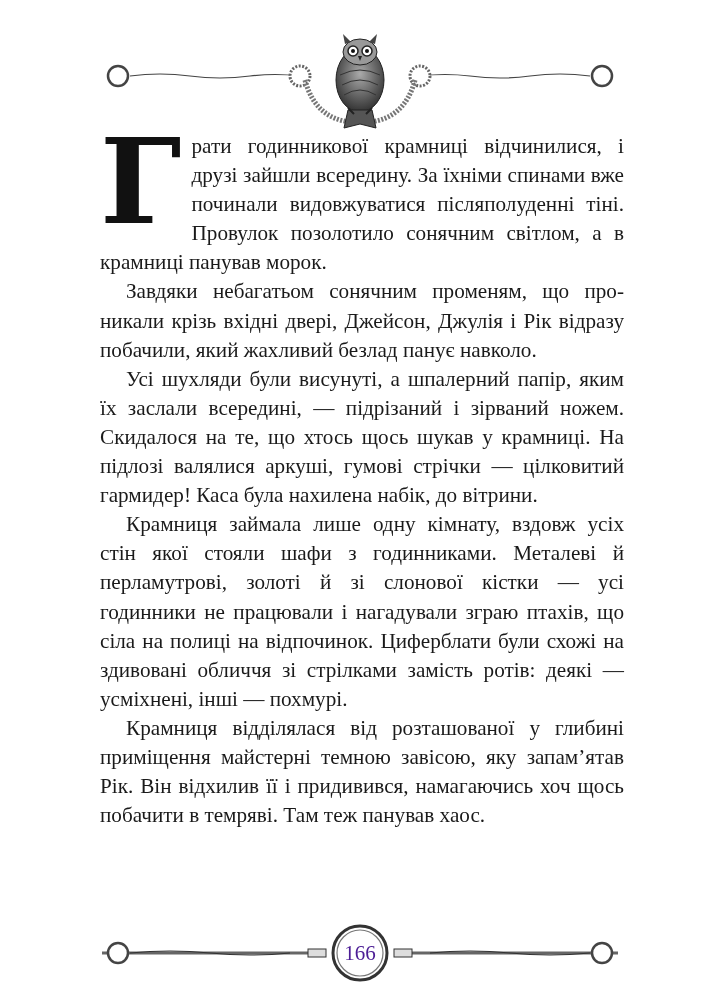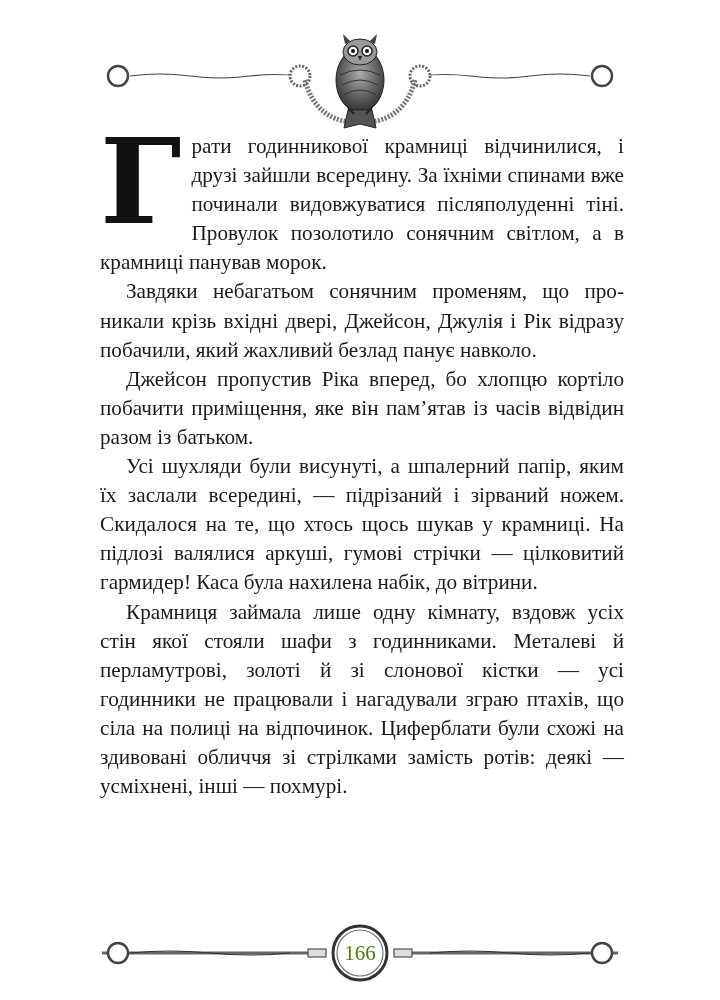--- a/index.html
+++ b/index.html
@@ -6,21 +6,21 @@
   body {
     width: 720px; height: 1000px; background: #ffffff; position: relative; overflow: hidden;
     font-family: "Liberation Serif", "DejaVu Serif", serif; color: #1a1a1a;
   }
   .ornament { position: absolute; left: 100px; width: 520px; }
   .ornament-top { top: 20px; height: 120px; }
   .ornament-bottom { top: 918px; height: 70px; }
   .ornament svg { width: 100%; height: 100%; display: block; }
   .page-number {
     position: absolute; left: 50%; top: 25px; transform: translateX(-50%);
-    font-size: 21px; color: #4d7c0f; width: 60px; text-align: center; line-height: 20px;
+    font-size: 21px; color: #4c1d95; width: 60px; text-align: center; line-height: 20px;
   }
   .text-block {
     position: absolute; left: 100px; top: 132px; width: 524px;
     font-size: 21.2px; line-height: 29.1px; text-align: justify;
     hyphens: manual;
   }
   .text-block p { margin: 0; text-indent: 26px; }
   .text-block p.first { text-indent: 0; }
   .dropcap {
     float: left; font-size: 118px; line-height: 92px; height: 92px;
@@ -70,23 +70,23 @@
     <path d="M248 90 L244 108 L260 104 L276 108 L272 90 Z" fill="#555" stroke="#222" stroke-width="1"></path>
     <path d="M248 88 L254 94 M266 94 L272 88" stroke="#222" stroke-width="2"></path>
   </svg>
 </div>
 
 <div class="text-block">
   <p class="first">
     <span class="dropcap">Г</span><span>рати годинникової крамниці відчинилися, і дру­зі зайшли всередину. За їхніми спинами вже починали видовжуватися післяполуденні тіні. Провулок позолотило сонячним світлом, а в крам­ниці панував морок.</span>
   </p>
   <p>Завдяки небагатьом сонячним променям, що про­никали крізь вхідні двері, Джейсон, Джулія і Рік відразу побачили, який жахливий безлад панує навколо.</p>
-  <p>Джейсон пропустив Ріка вперед, бо хлопцю кор­тіло побачити приміщення, яке він пам’ятав із часів відвідин разом із батьком.</p>
   <p>Усі шухляди були висунуті, а шпалерний папір, яким їх заслали всередині, — підрізаний і зірва­ний ножем. Скидалося на те, що хтось щось шу­кав у крамниці. На підлозі валялися аркуші, гумові стрічки — цілковитий гармидер! Каса була нахиле­на набік, до вітрини.</p>
   <p>Крамниця займала лише одну кімнату, вздовж усіх стін якої стояли шафи з годинниками. Металеві й перламутрові, золоті й зі слонової кістки — усі годинники не працювали і нагадували зграю птахів, що сіла на полиці на відпочинок. Циферблати були схожі на здивовані обличчя зі стрілками замість ротів: деякі — усміхнені, інші — похмурі.</p>
+  <p>Крамниця відділялася від розташованої у гли­бині приміщення майстерні темною завісою, яку запам’ятав Рік. Він відхилив її і придивився, нама­гаючись хоч щось побачити в темряві. Там теж па­нував хаос.</p>
 </div>
 
 <div class="ornament ornament-bottom">
   <svg viewBox="0 0 520 70">
     <line x1="2" y1="35" x2="222" y2="35" stroke="#666" stroke-width="3"></line>
     <path d="M30 35 Q70 31 110 35 Q150 39 190 35" stroke="#333" stroke-width="1.2" fill="none"></path>
     <line x1="298" y1="35" x2="518" y2="35" stroke="#666" stroke-width="3"></line>
     <path d="M330 35 Q370 31 410 35 Q450 39 490 35" stroke="#333" stroke-width="1.2" fill="none"></path>
     <circle cx="18" cy="35" r="10" fill="#fff" stroke="#444" stroke-width="2.5"></circle>
     <circle cx="502" cy="35" r="10" fill="#fff" stroke="#444" stroke-width="2.5"></circle>

